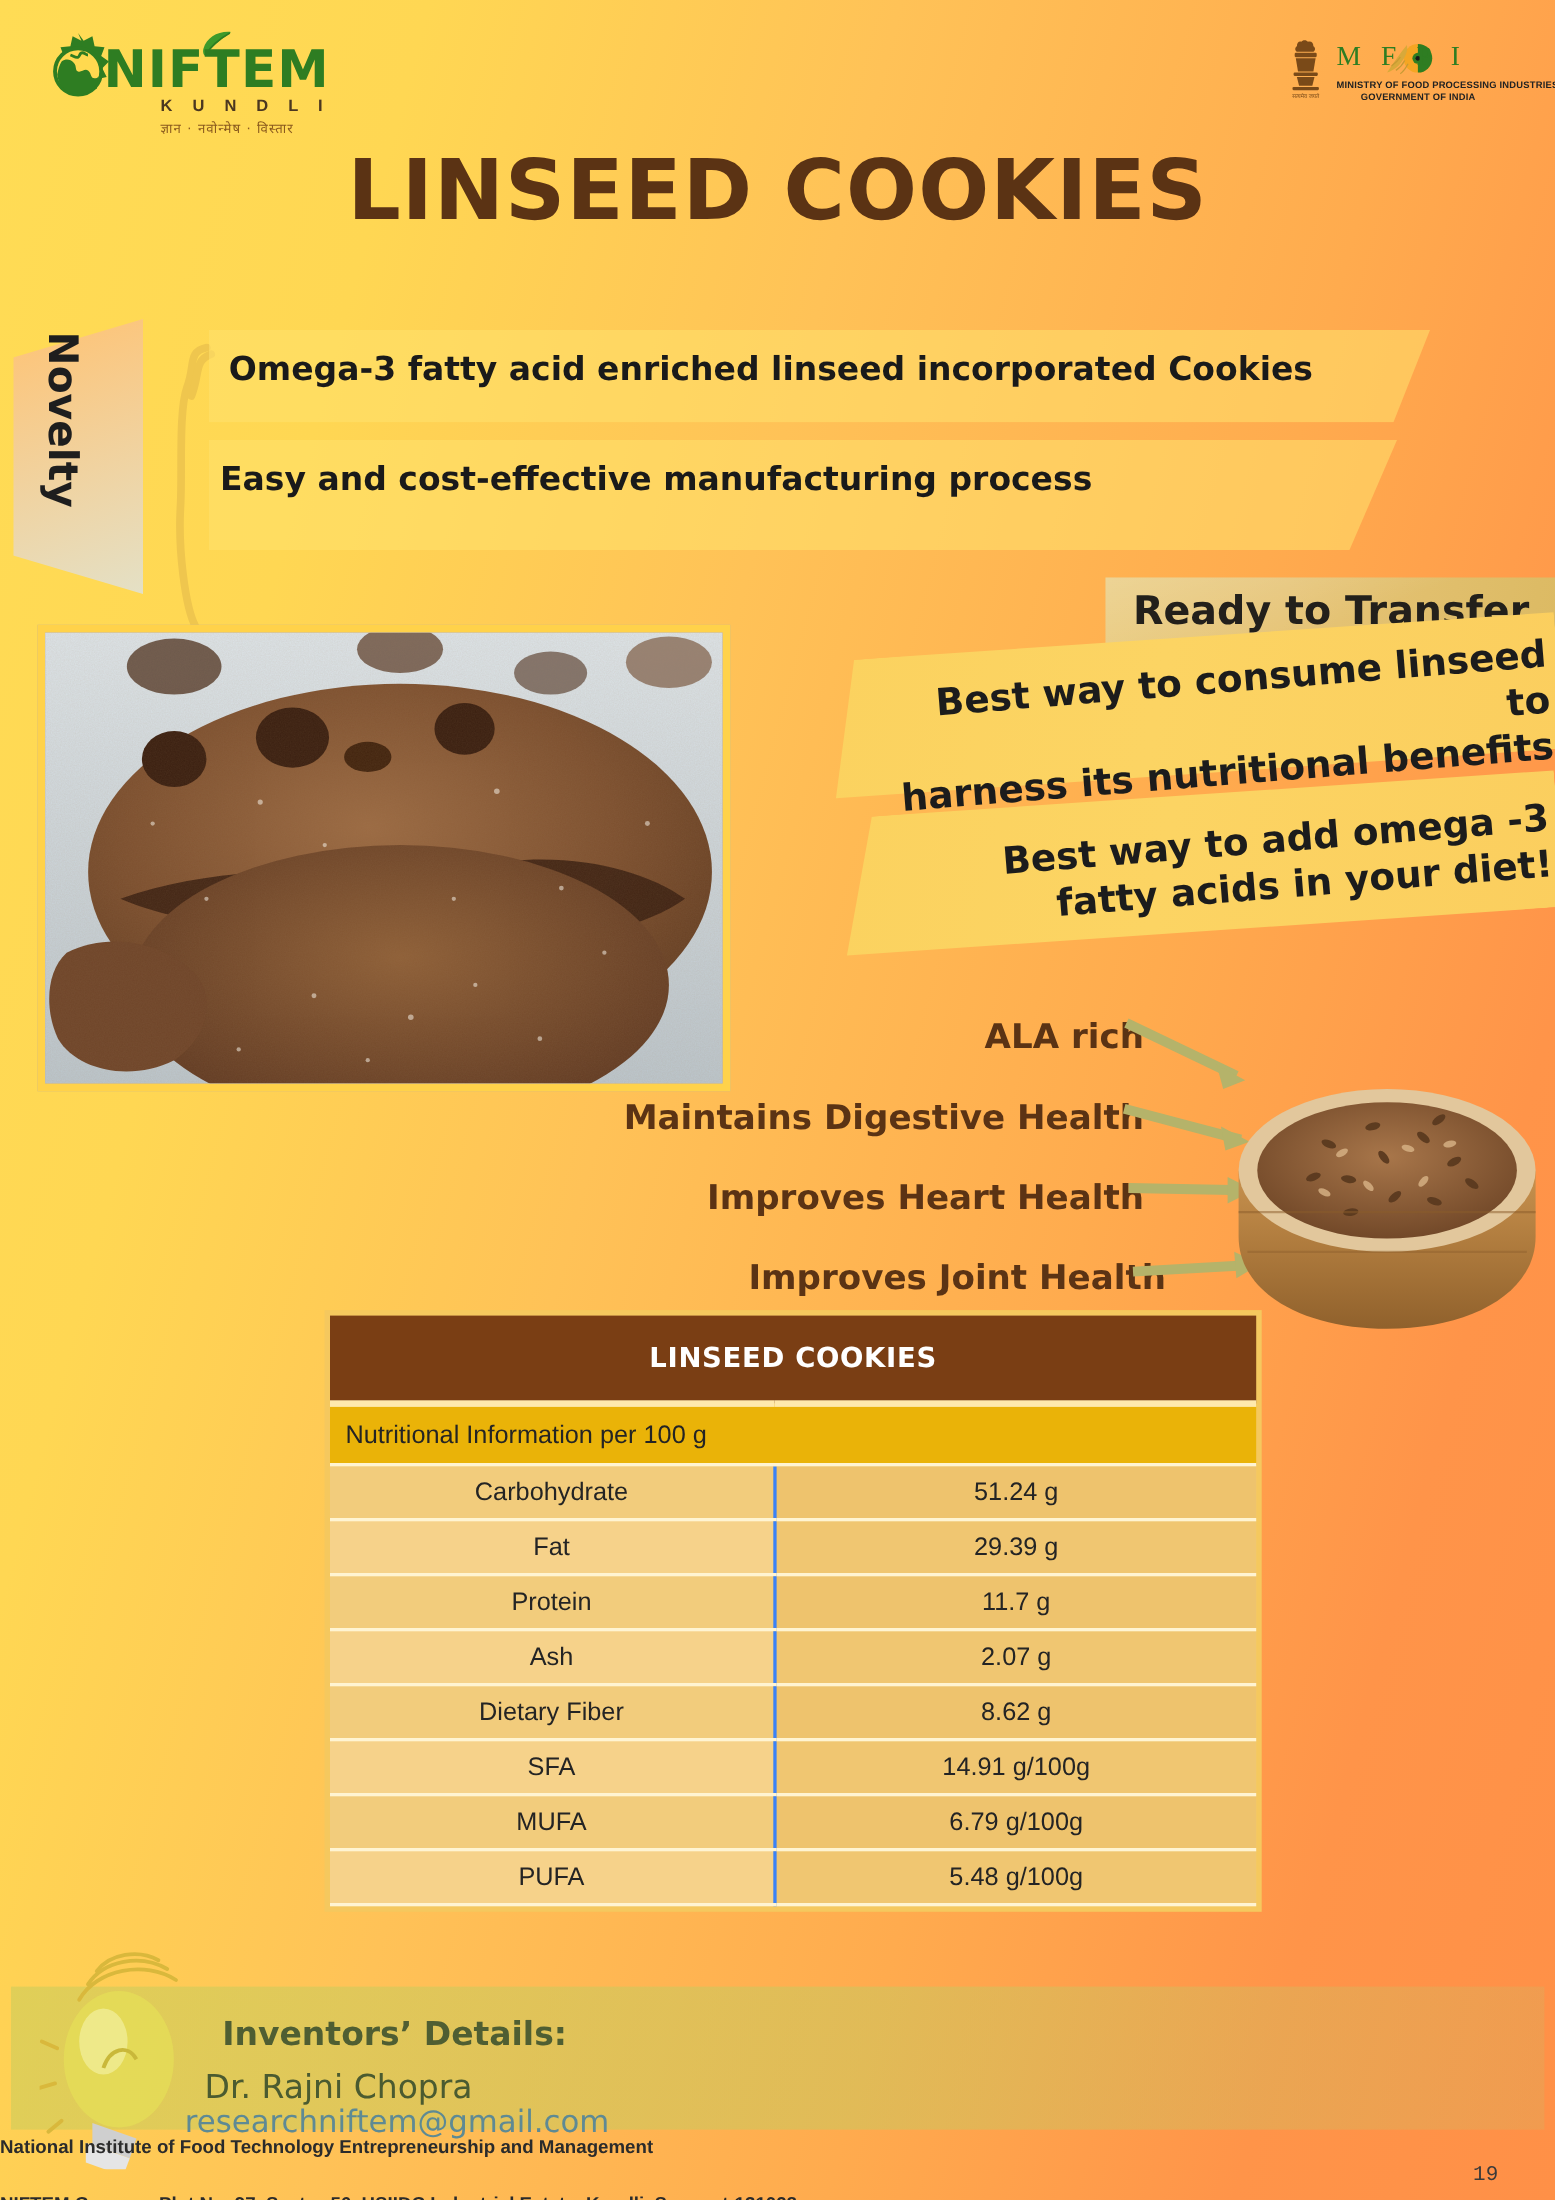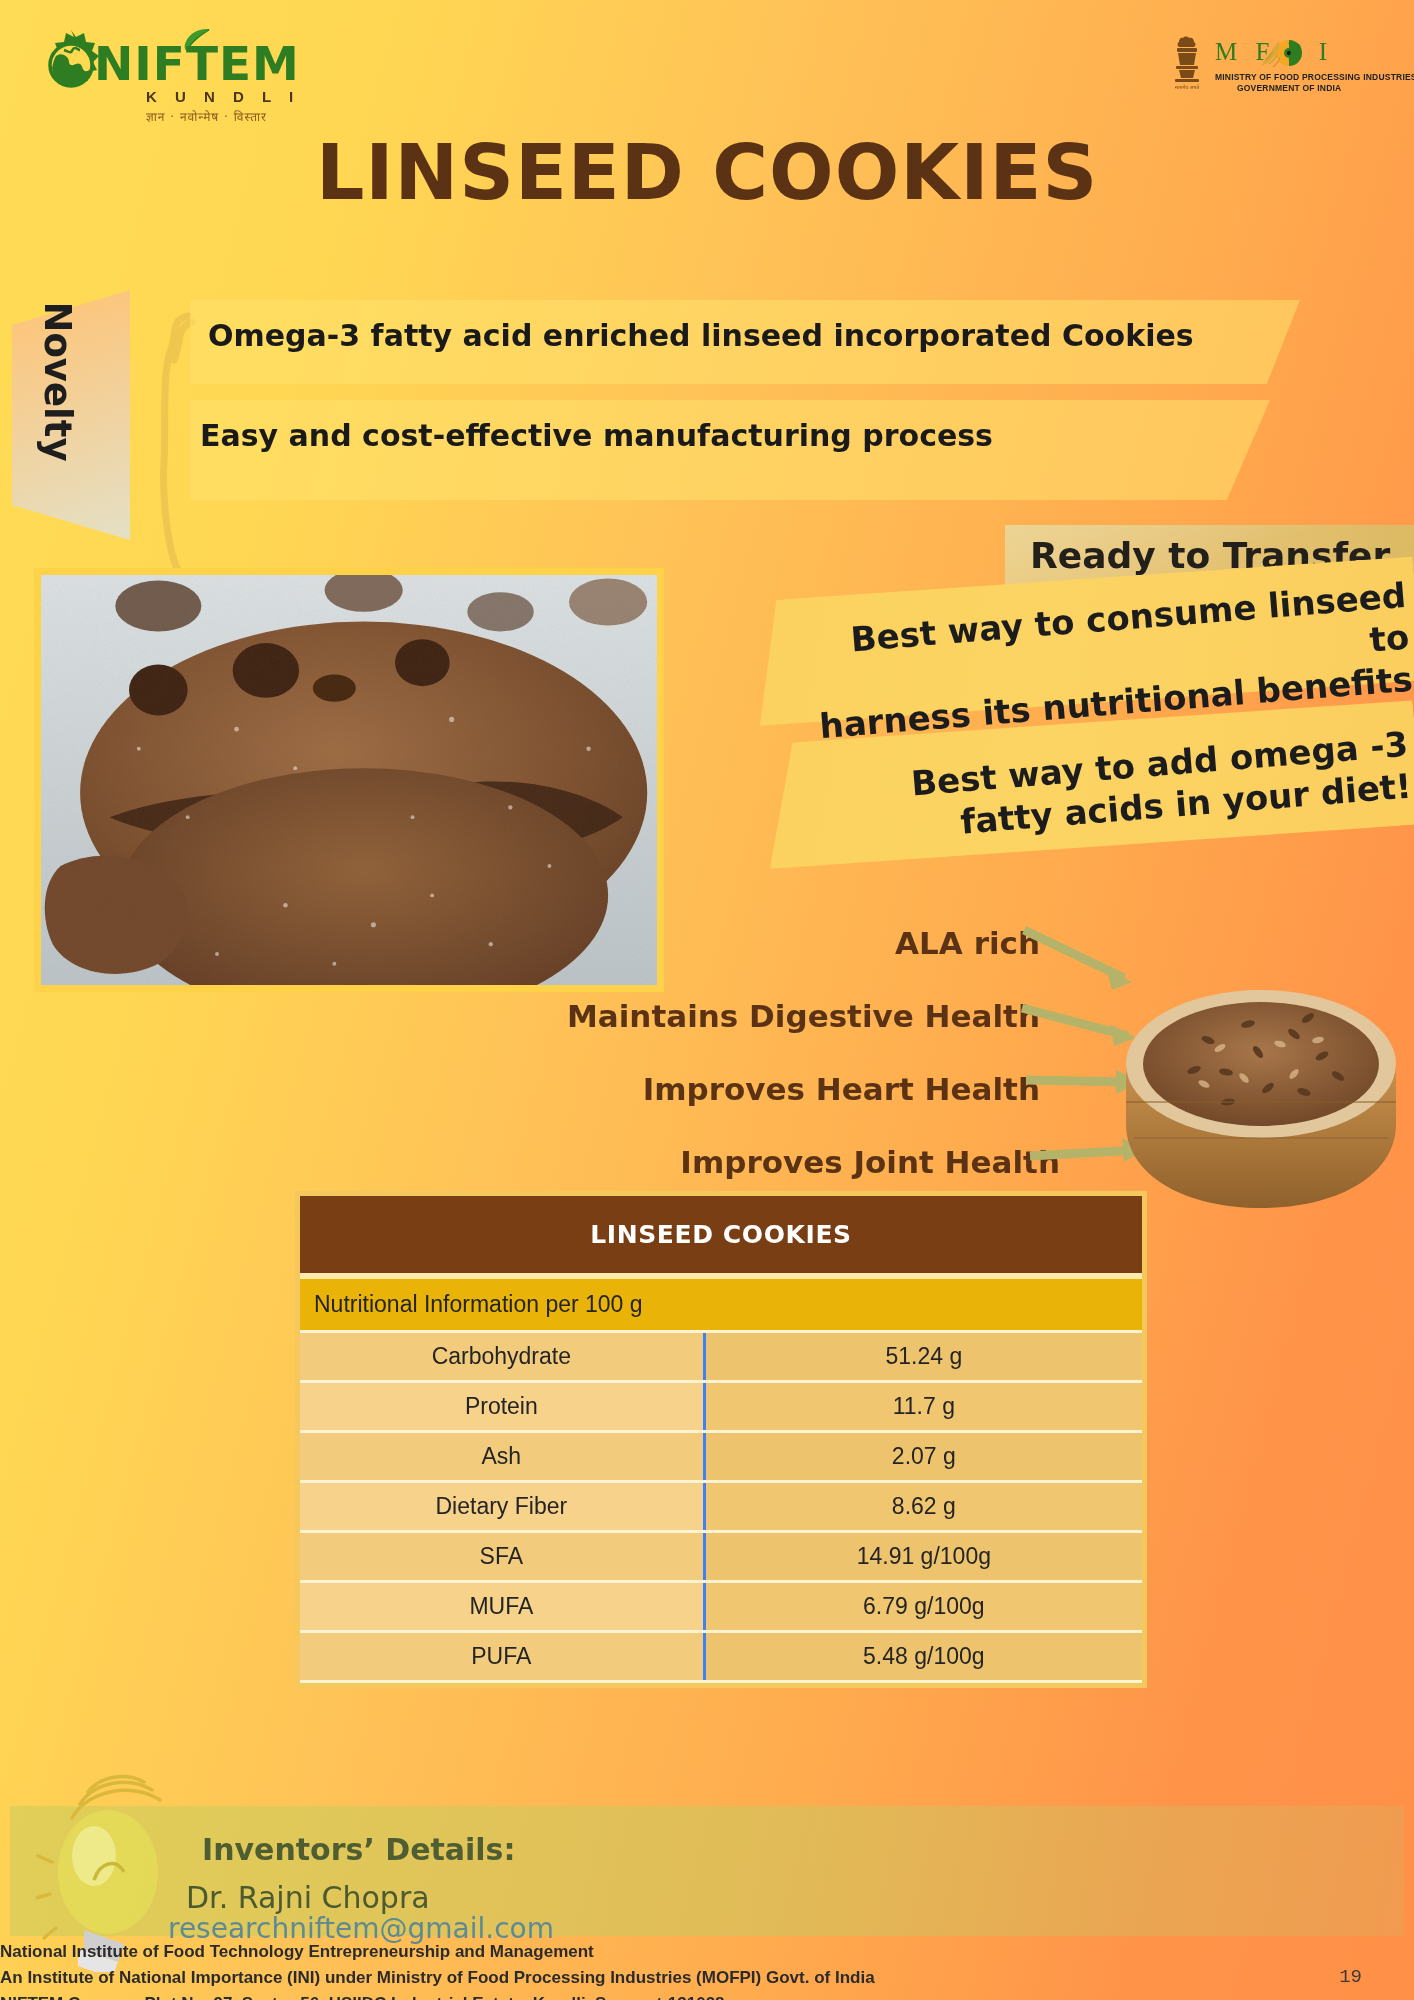--- a/index.html
+++ b/index.html
@@ -408,20 +408,24 @@
     </thead>
     <tbody>
       <tr>
         <td class="subhead" colspan="2">Nutritional Information per 100 g</td>
       </tr>
       <tr>
         <td class="k">Carbohydrate</td>
         <td class="v">51.24 g</td>
       </tr>
       <tr>
+        <td class="k">Fat</td>
+        <td class="v">29.39 g</td>
+      </tr>
+      <tr>
         <td class="k">Protein</td>
         <td class="v">11.7 g</td>
       </tr>
       <tr>
         <td class="k">Ash</td>
         <td class="v">2.07 g</td>
       </tr>
       <tr>
         <td class="k">Dietary Fiber</td>
         <td class="v">8.62 g</td>
@@ -457,18 +461,17 @@
     <path d="M58 128 c6-18 22-22 30-8" stroke="#C9B83A" stroke-width="3.5" fill="none"></path>
     <path d="M48 178 l40 14 -6 18 -34-12z" fill="#CFCFCF"></path>
     <path d="M42 196 l40 14 -6 16 -34-12z" fill="#E5E5E5"></path>
   </svg>
 
   <div class="inv-label">Inventors’ Details:</div>
   <div class="inv-name">Dr. Rajni Chopra</div>
   <div class="inv-mail">researchniftem@gmail.com</div>
 
   <div class="f-line f1">National Institute of Food Technology Entrepreneurship and Management</div>
-  <div class="f-line f2">An Institute of National Importance (INI) under Ministry of Food Processing Industries (MOFPI) Govt. of India</div>
   <div class="f-line f3">NIFTEM Campus, Plot No. 97, Sector-56, HSIIDC Industrial Estate, Kundli, Sonepat-131028</div>
 
   <div class="page-num">19</div>
 
 </div>
 
 </body></html>

